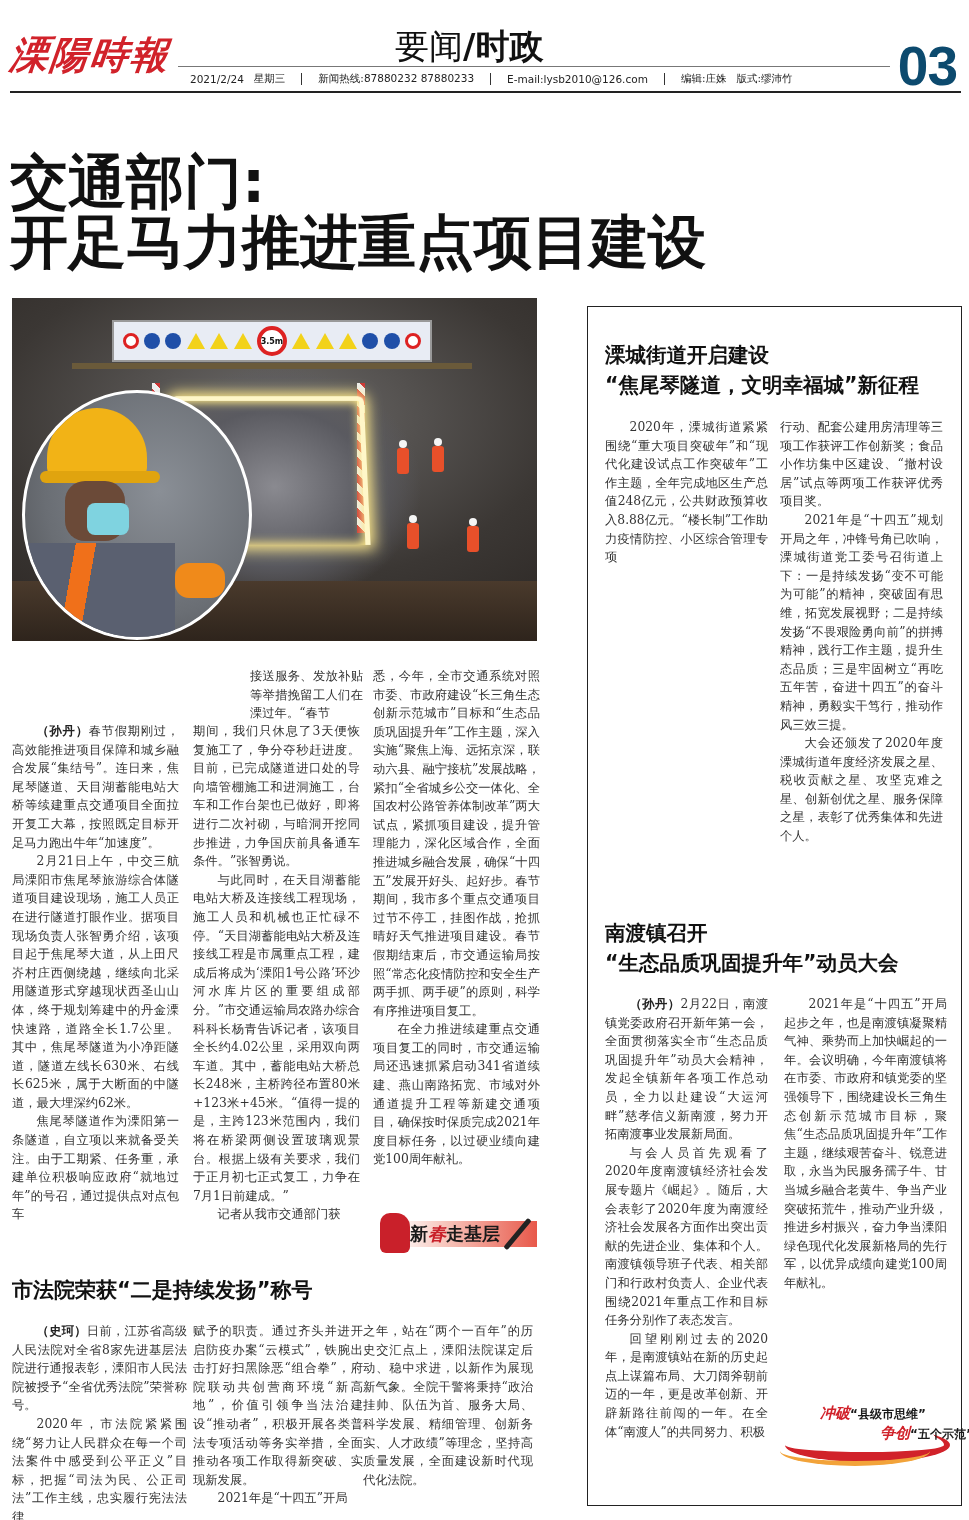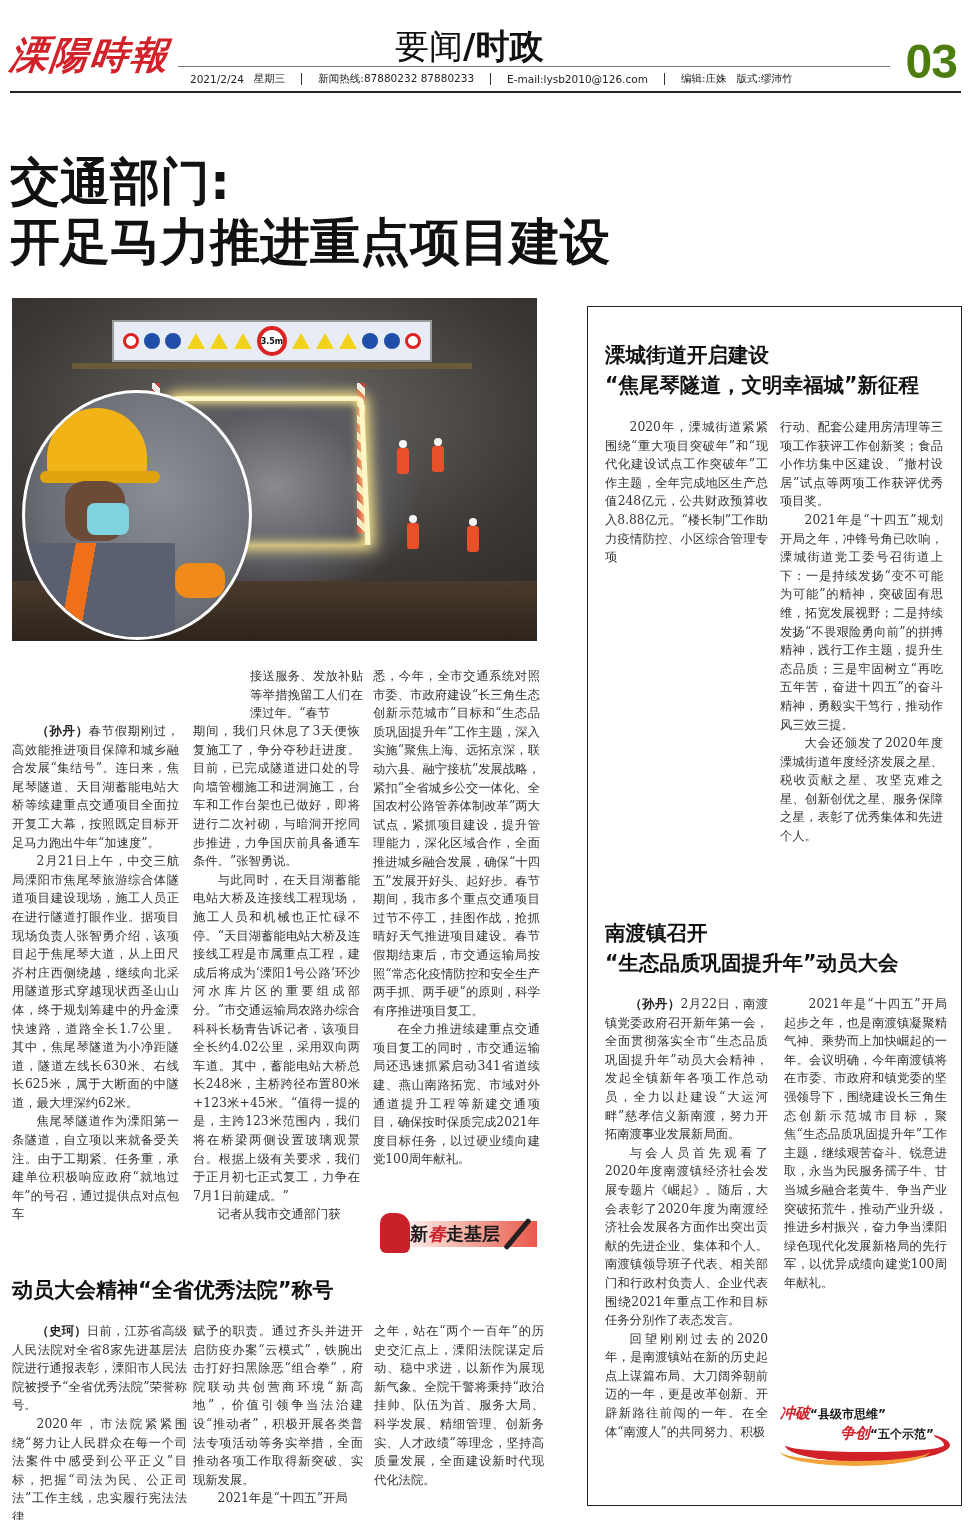--- a/index.html
+++ b/index.html
@@ -8,25 +8,25 @@
 
   
   .masthead { position: absolute; left: 0; top: 0; width: 969px; height: 95px; }
   .logo { position: absolute; left: 10px; top: 30px; font-family: "DejaVu Serif", serif; font-size: 38px; font-weight: bold; color: #d1222a; letter-spacing: 2px; font-style: italic; transform: skewX(-6deg); }
   .section-title { position: absolute; left: 395px; top: 26px; font-size: 34px; line-height: 40px; color: #111; }
   .section-title .light { font-family: Liberation Mono, monospace; font-weight: normal; }
   .section-title .bold { font-family: "DejaVu Sans", sans-serif; font-weight: bold; }
   .rule-thin { position: absolute; left: 178px; top: 66px; width: 712px; height: 1px; background: #777; }
   .meta-row { position: absolute; left: 190px; top: 72px; font-family: "DejaVu Sans", sans-serif; font-size: 10.5px; color: #222; display: flex; gap: 10px; align-items: center; white-space: nowrap; }
   .meta-row .sep { width: 1px; height: 12px; background: #333; margin: 0 6px; }
-  .page-num { position: absolute; right: 12px; top: 34px; font-family: "Liberation Sans", sans-serif; font-size: 48px; font-weight: bold; color: #4d7c0f; letter-spacing: -1px; }
+  .page-num { position: absolute; right: 12px; top: 34px; font-family: "Liberation Sans", sans-serif; font-size: 55px; font-weight: bold; color: #0c4a6e; letter-spacing: -1px; }
   .rule-main { position: absolute; left: 10px; top: 91px; width: 951px; height: 2px; background: #222; }
 
   
-  .main-headline { position: absolute; left: 10px; top: 152px; font-family: "DejaVu Sans", sans-serif; font-weight: bold; font-size: 50px; line-height: 60px; color: #111; letter-spacing: 0px; }
+  .main-headline { position: absolute; left: 10px; top: 152px; font-family: "DejaVu Sans", sans-serif; font-weight: bold; font-size: 58px; line-height: 60px; color: #111; letter-spacing: 0px; }
 
   
   .photo { position: absolute; left: 12px; top: 298px; width: 525px; height: 343px; overflow: hidden;
     background:
       radial-gradient(ellipse 40% 50% at 50% 55%, #8a8a90 0%, #5a5a60 45%, transparent 70%),
       radial-gradient(ellipse 90% 80% at 50% 35%, #6d6b6a 0%, #3b3734 60%, #2a2522 100%);
   }
   .photo .banner { position: absolute; left: 100px; top: 22px; width: 320px; height: 42px; background: #e8ecf4; border: 2px solid #999; display: flex; align-items: center; justify-content: space-around; padding: 0 6px; }
   .photo .sign { width: 16px; height: 16px; border-radius: 50%; text-align: center; }
   .photo .sign.r { background: #fff; border: 3px solid #d22; }
@@ -63,38 +63,38 @@
   .badge-xinchun .bar { position: absolute; left: 12px; top: 8px; width: 145px; height: 26px; background: linear-gradient(90deg, #fff 0%, #f6c0b6 40%, #e8584a 100%); }
   .badge-xinchun .ox { position: absolute; left: 0; top: 0; width: 30px; height: 40px; background: #c9202a; border-radius: 10px 14px 6px 6px; }
   .badge-xinchun .txt { position: absolute; left: 30px; top: 9px; font-size: 18px; font-weight: bold; color: #1a1a1a; font-family: "DejaVu Serif", serif; }
   .badge-xinchun .txt .red { color: #c9202a; font-style: italic; }
   .badge-xinchun .pen { position: absolute; left: 135px; top: 2px; width: 5px; height: 38px; background: #222; transform: rotate(40deg); border-radius: 2px; }
 
   
   .court-headline { position: absolute; left: 12px; top: 1276px; font-family: "DejaVu Sans", sans-serif; font-weight: bold; font-size: 21px; color: #111; white-space: nowrap; }
   .c4 { left: 12px; top: 1322px; width: 175px; }
   .c5 { left: 193px; top: 1322px; width: 170px; }
-  .c6 { left: 374px; top: 1322px; width: 170px; }
+  .c6 { left: 363px; top: 1322px; width: 170px; }
 
   
   .right-box { position: absolute; left: 587px; top: 306px; width: 375px; height: 1200px; border: 1.5px solid #222; }
   .rb-headline { position: absolute; left: 605px; font-family: "DejaVu Sans", sans-serif; font-weight: bold; font-size: 20.5px; line-height: 30px; color: #111; white-space: nowrap; }
   .rb-h1 { top: 340px; }
   .rb-h2 { top: 918px; }
   .c7 { left: 605px; top: 418px; width: 163px; }
   .c8 { left: 780px; top: 418px; width: 163px; }
   .c9 { left: 605px; top: 995px; width: 163px; }
   .c10 { left: 784px; top: 995px; width: 163px; }
 
   .badge-chongpo { position: absolute; left: 780px; top: 1400px; width: 175px; height: 70px; }
   .badge-chongpo .swoosh { position: absolute; left: 5px; top: 28px; width: 165px; height: 34px; border-radius: 50%; border-bottom: 10px solid #d1222a; border-right: 6px solid #d1222a; }
   .badge-chongpo .swoosh2 { position: absolute; left: 0; top: 36px; width: 150px; height: 30px; border-radius: 50%; border-bottom: 5px solid #f2a33a; }
   .badge-chongpo .l1 { position: absolute; left: 0; top: 4px; font-size: 12px; font-weight: bold; white-space: nowrap; }
   .badge-chongpo .l2 { position: absolute; left: 60px; top: 24px; font-size: 12px; font-weight: bold; white-space: nowrap; }
-  .badge-chongpo .red { color: #d1222a; font-style: italic; font-size: 15px; font-family: "DejaVu Serif", serif; }
+  .badge-chongpo .red { color: #d1222a; font-style: italic; font-size: 15px; font-family: "DejaVu Serif", serif; margin-left: 40px; }
   .badge-chongpo .blk { color: #1a1a1a; font-family: "DejaVu Sans", sans-serif; }
 </style>
 </head>
 <body>
 
 <div class="masthead">
   <div class="logo">溧陽時報</div>
   <div class="section-title">
     <span class="light">要闻</span><span class="bold">/时政</span>
   </div>
@@ -171,21 +171,21 @@
   <p>在全力推进续建重点交通项目复工的同时，市交通运输局还迅速抓紧启动341省道续建、燕山南路拓宽、市域对外通道提升工程等新建交通项目，确保按时保质完成2021年度目标任务，以过硬业绩向建党100周年献礼。</p>
 </div>
 
 <div class="badge-xinchun">
   <div class="bar"></div>
   <div class="ox"></div>
   <div class="txt"><span>新</span><span class="red">春</span><span>走基层</span></div>
   <div class="pen"></div>
 </div>
 
-<div class="court-headline">动员大会精神“全省优秀法院”称号</div>
+<div class="court-headline">市法院荣获“二是持续发扬”称号</div>
 <div class="col c4">
   <p><span class="byline">（史珂）</span><span>日前，江苏省高级人民法院对全省8家先进基层法院进行通报表彰，溧阳市人民法院被授予“全省优秀法院”荣誉称号。</span></p>
   <p>2020年，市法院紧紧围绕“努力让人民群众在每一个司法案件中感受到公平正义”目标，把握“司法为民、公正司法”工作主线，忠实履行宪法法律</p>
 </div>
 <div class="col c5">
   <p class="noindent">赋予的职责。通过齐头并进开启防疫办案“云模式”，铁腕出击打好扫黑除恶“组合拳”，府院联动共创营商环境“新高地”，价值引领争当法治建设“推动者”，积极开展各类普法专项活动等务实举措，全面推动各项工作取得新突破、实现新发展。</p>
   <p>2021年是“十四五”开局</p>
 </div>
 <div class="col c6">
   <p class="noindent">之年，站在“两个一百年”的历史交汇点上，溧阳法院谋定后动、稳中求进，以新作为展现新气象。全院干警将秉持“政治挂帅、队伍为首、服务大局、科学发展、精细管理、创新务实、人才政绩”等理念，坚持高质量发展，全面建设新时代现代化法院。</p>

